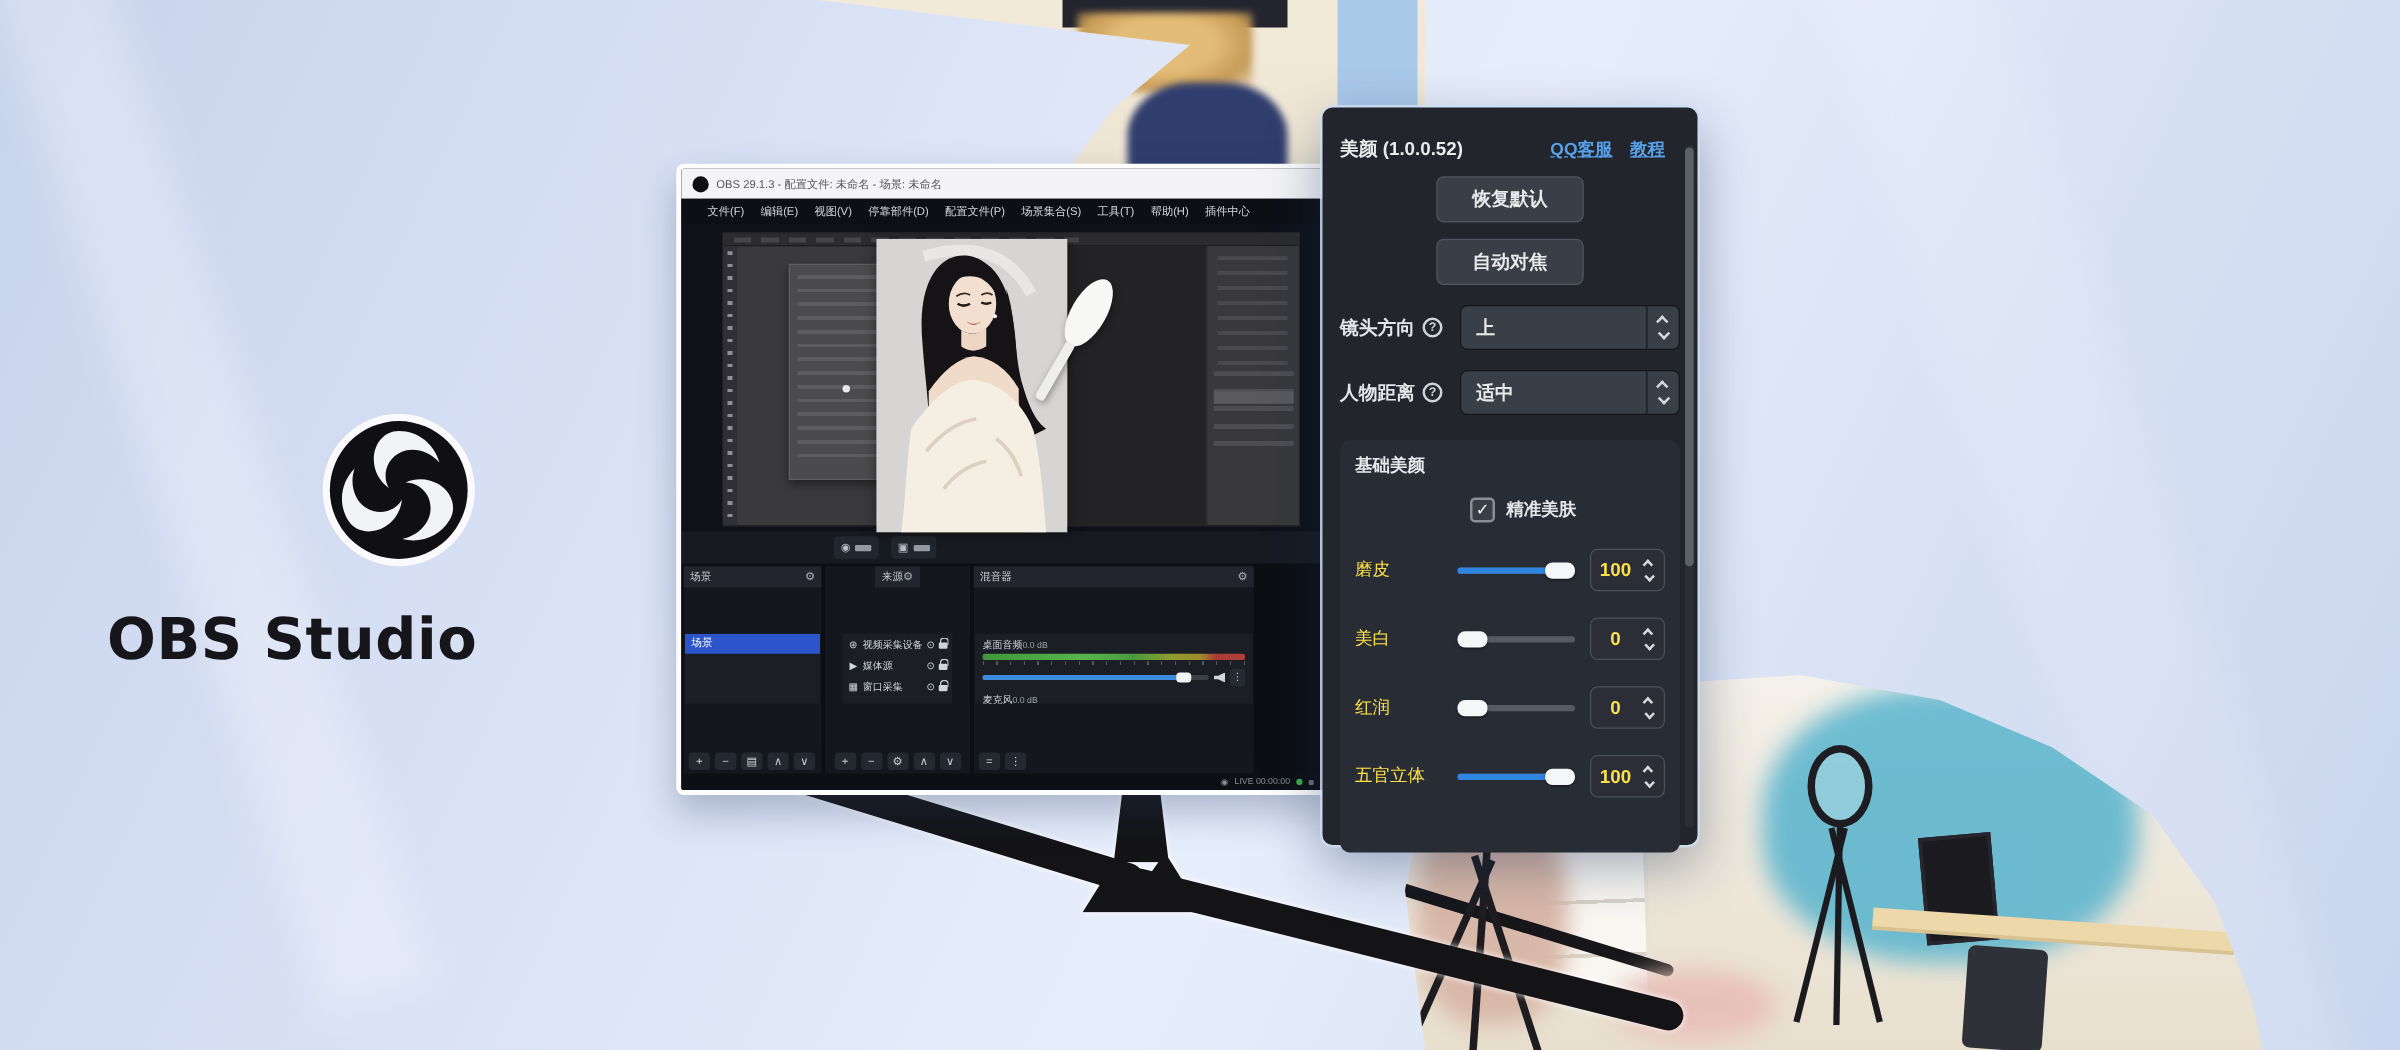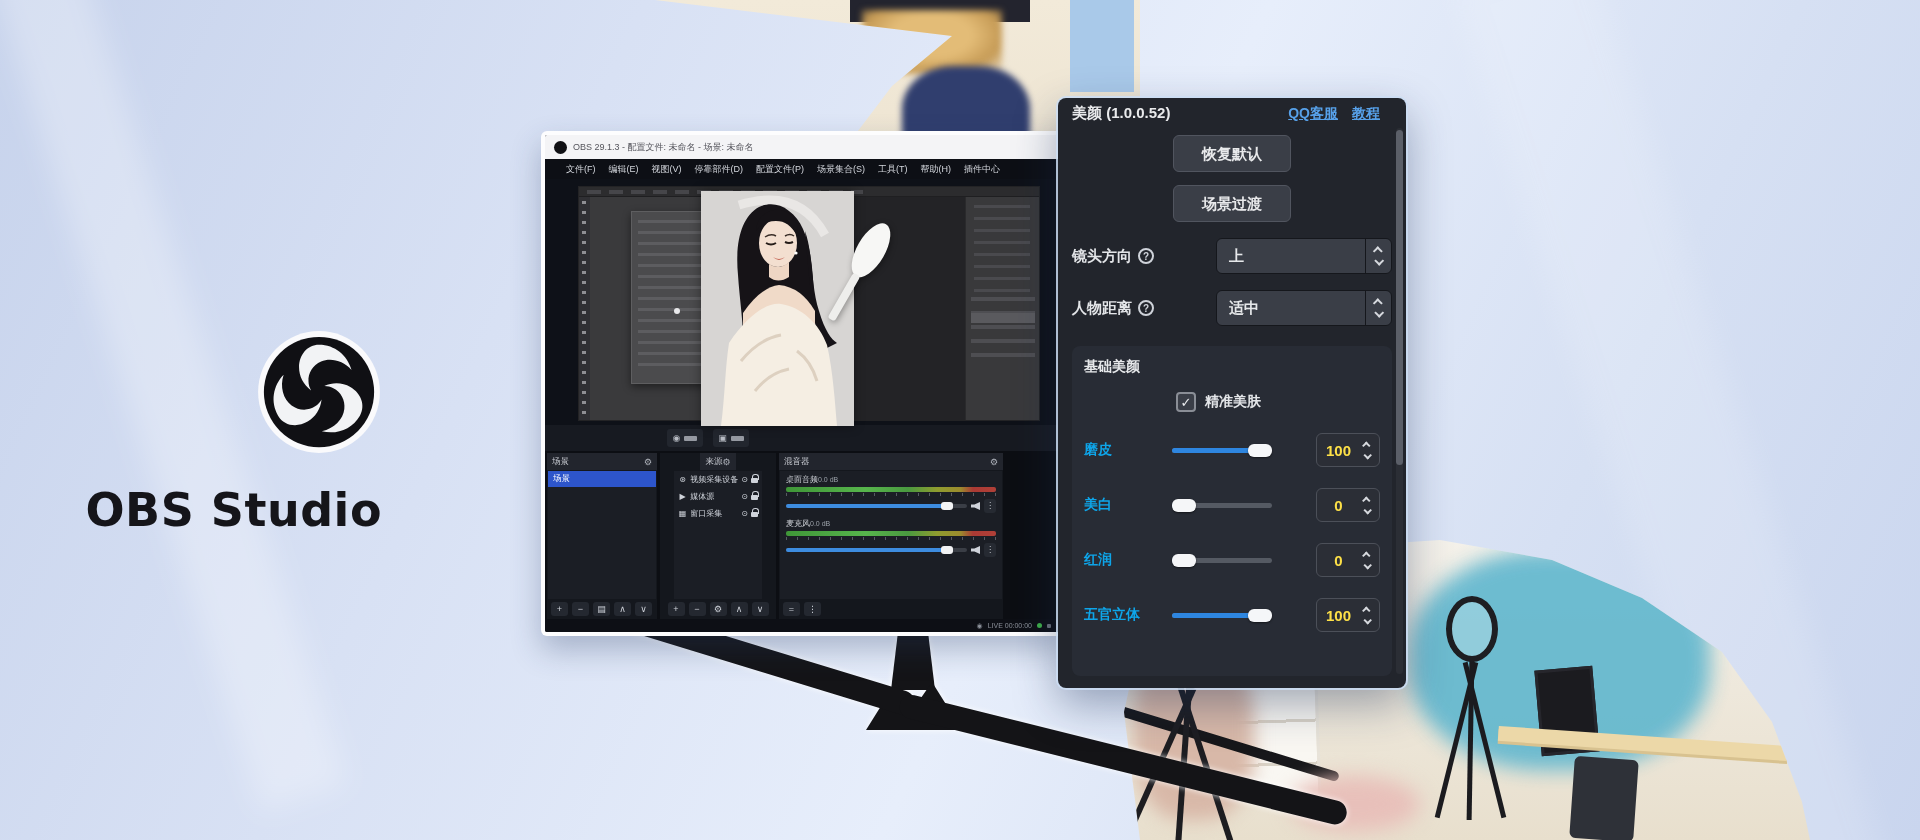--- a/index.html
+++ b/index.html
@@ -94,21 +94,21 @@
   .ps-float::after { content:""; position:absolute; left:42px; top:96px; width:6px; height:6px; border-radius:50%; background:#e8e8ea; }
   .ps-photo { position:absolute; left:122px; top:4px; width:153px; height:235px; box-shadow:0 0 10px rgba(0,0,0,.4); }
   .brush { position:absolute; left:240px; top:24px; width:80px; height:130px; z-index:3; filter:drop-shadow(1px 2px 3px rgba(0,0,0,.35)); }
 
   .preview-btns { flex:0 0 26px; background:#171a21; display:flex; align-items:center; gap:10px; padding-left:122px; }
   .mini-btn { height:18px; min-width:36px; background:#22262e; border-radius:3px; color:#b8bcc4; font-size:9px;
     display:flex; align-items:center; justify-content:center; gap:4px; padding:0 5px; }
   .mini-btn .bar { width:13px; height:5px; background:#9599a1; border-radius:1px; }
 
   .docks { flex:1; display:flex; gap:3px; background:#0c0e13; padding:2px 2px 0 2px; min-height:0; }
-  .dock { background:#14171d; display:flex; flex-direction:column; min-width:0; }
+  .dock { background:#14171d; display:flex; flex-direction:column; min-width:0;gap:36px; }
   .dock.scenes { flex:0 0 110px; } .dock.sources { flex:0 0 116px;align-items:center; } .dock.mixer { flex:0 0 224px; } .dock.transitions { flex:1; }
   .dock-header { height:17px; flex:0 0 17px; background:#22252d; display:flex; align-items:center; justify-content:space-between;
     padding:0 5px; font-size:8.5px; color:#c9ccd3; white-space:nowrap; overflow:hidden; }
   .gear { font-size:9px; color:#aeb2ba; }
   .dock-body { flex:1; background:#1b1e25; margin:1px 1px 0 1px; position:relative; overflow:hidden; }
   .scene-row { height:16px; display:flex; align-items:center; padding:0 5px; font-size:8.5px; color:#d4d7dd; }
   .scene-row.selected { background:#2d55cb; color:#fff; }
   .src-row { height:17px; display:flex; align-items:center; gap:3px; padding:0 4px; font-size:8px; color:#cfd3da; }
   .src-ico { font-size:8px; width:9px; text-align:center; }
   .src-label { flex:1; white-space:nowrap; overflow:hidden; }
@@ -136,22 +136,22 @@
   .dock-toolbar { height:20px; flex:0 0 20px; display:flex; gap:4px; align-items:center; padding:0 4px; background:#14171d; }
   .tool-btn { width:17px; height:14px; background:#242830; border-radius:3px; color:#ccd0d7; font-size:9px;
     display:flex; align-items:center; justify-content:center; }
 
   .statusbar { height:13px; flex:0 0 13px; background:#0d0f15; display:flex; align-items:center; justify-content:flex-end;
     gap:5px; padding:0 9px; font-size:7px; color:#8b9099; }
   .dot-green { width:5px; height:5px; border-radius:50%; background:#3fae4a; }
   .dot-gray  { width:4px; height:4px; border-radius:1px; background:#6a6f78; }
 
   
-  .beauty { position:absolute; left:1058px; top:86px; width:348px; height:590px; background:#22252c; border-radius:8px; z-index:3;
-    box-shadow:0 0 0 2px rgba(205,222,245,.85),0 16px 44px rgba(25,45,85,.40); padding:6px 14px;margin-top:12px; }
+  .beauty { position:absolute; left:1058px; top:86px; width:300px; height:590px; background:#22252c; border-radius:8px; z-index:3;
+    box-shadow:0 0 0 2px rgba(205,222,245,.85),0 16px 44px rgba(25,45,85,.40); padding:24px 14px; }
   .b-header { display:flex; align-items:center; }
   .b-title { font-size:15px; font-weight:bold; color:#e9eaec; }
   .b-links { margin-left:auto; display:flex; gap:14px; margin-right:12px; }
   .b-link { font-size:14px; font-weight:bold; color:#57a1ea; text-decoration:underline; cursor:pointer; }
   .b-scrollbar { position:absolute; right:3px; top:30px; bottom:14px; width:7px; background:#2b2e35; border-radius:4px; }
   .b-thumb { position:absolute; left:0; top:2px; width:7px; height:335px; background:#5b5f68; border-radius:4px; }
   .b-btn { display:block; margin:12px auto 0 auto; width:118px; height:37px; background:#3a3e47; border:1px solid #51555f;
     border-radius:6px; color:#e8e9eb; font-size:15px; font-weight:bold; text-align:center; line-height:34px;
     font-family:inherit; cursor:pointer; }
   .b-btn + .b-btn { margin-top:13px; }
@@ -170,21 +170,21 @@
   .group { margin-top:20px; background:#282c35; border-radius:8px; padding:12px; height:330px; }
   .g-title { font-size:14px; font-weight:bold; color:#e6e8ea; }
   .g-check-row { display:flex; align-items:center; gap:9px; margin:16px 0 0 92px; }
   .checkbox { width:20px; height:20px; background:#3a3e47; border:2px solid #8a8e96; border-radius:4px; color:#eceef0;
     font-size:13px; font-weight:bold; display:flex; align-items:center; justify-content:center; }
   .g-check-label { font-size:14px; font-weight:bold; color:#e3e5e8; }
   .mode-row { margin-top:14px; }
   .b-label.sm { font-size:14px; }
   .combo.sm { width:172px; height:32px; font-size:14px; }
   .s-row { display:flex; align-items:center; margin-top:21px; height:34px; }
-  .s-label { width:88px; font-size:14px; font-weight:bold; color:#0ea5e9; }
+  .s-label { width:88px; font-size:14px; font-weight:normal; color:#fde047; }
   .s-track { position:relative; width:100px; height:5px; background:#555a63; border-radius:3px; margin-right:12px; }
   .s-fill { position:absolute; left:0; top:0; height:100%; background:#2e86e0; border-radius:3px; }
   .s-handle { position:absolute; top:-4px; width:24px; height:13px; background:#f5f6f8; border-radius:6px; box-shadow:0 1px 2px rgba(0,0,0,.5); }
   .spin { margin-left:auto; width:64px; height:34px; background:#2b2e36; border:1px solid #4c5059; border-radius:6px;
     display:flex; align-items:center; padding-right:5px; }
   .spin-val { flex:1; text-align:center; font-size:15px; font-weight:bold; color:#fde047; }
   .spin-arrows { display:flex; flex-direction:column; gap:5px; align-items:center; width:14px; }
   .spin-arrows .chev { width:6px; height:6px; }
 </style>
 </head>
@@ -434,21 +434,21 @@
 <section class="beauty">
   <div class="b-header">
     <span class="b-title">美颜 (1.0.0.52)</span>
     <span class="b-links">
       <a class="b-link">QQ客服</a>
       <a class="b-link">教程</a>
     </span>
   </div>
 
   <button class="b-btn">恢复默认</button>
-  <button class="b-btn">场景过渡</button>
+  <button class="b-btn">自动对焦</button>
 
   <div class="b-row">
     <span class="b-label">
       <span>镜头方向</span>
       <span class="help">?</span>
     </span>
     <div class="combo">
       <span>上</span>
       <span class="arrows">
           <i class="chev up"></i>

